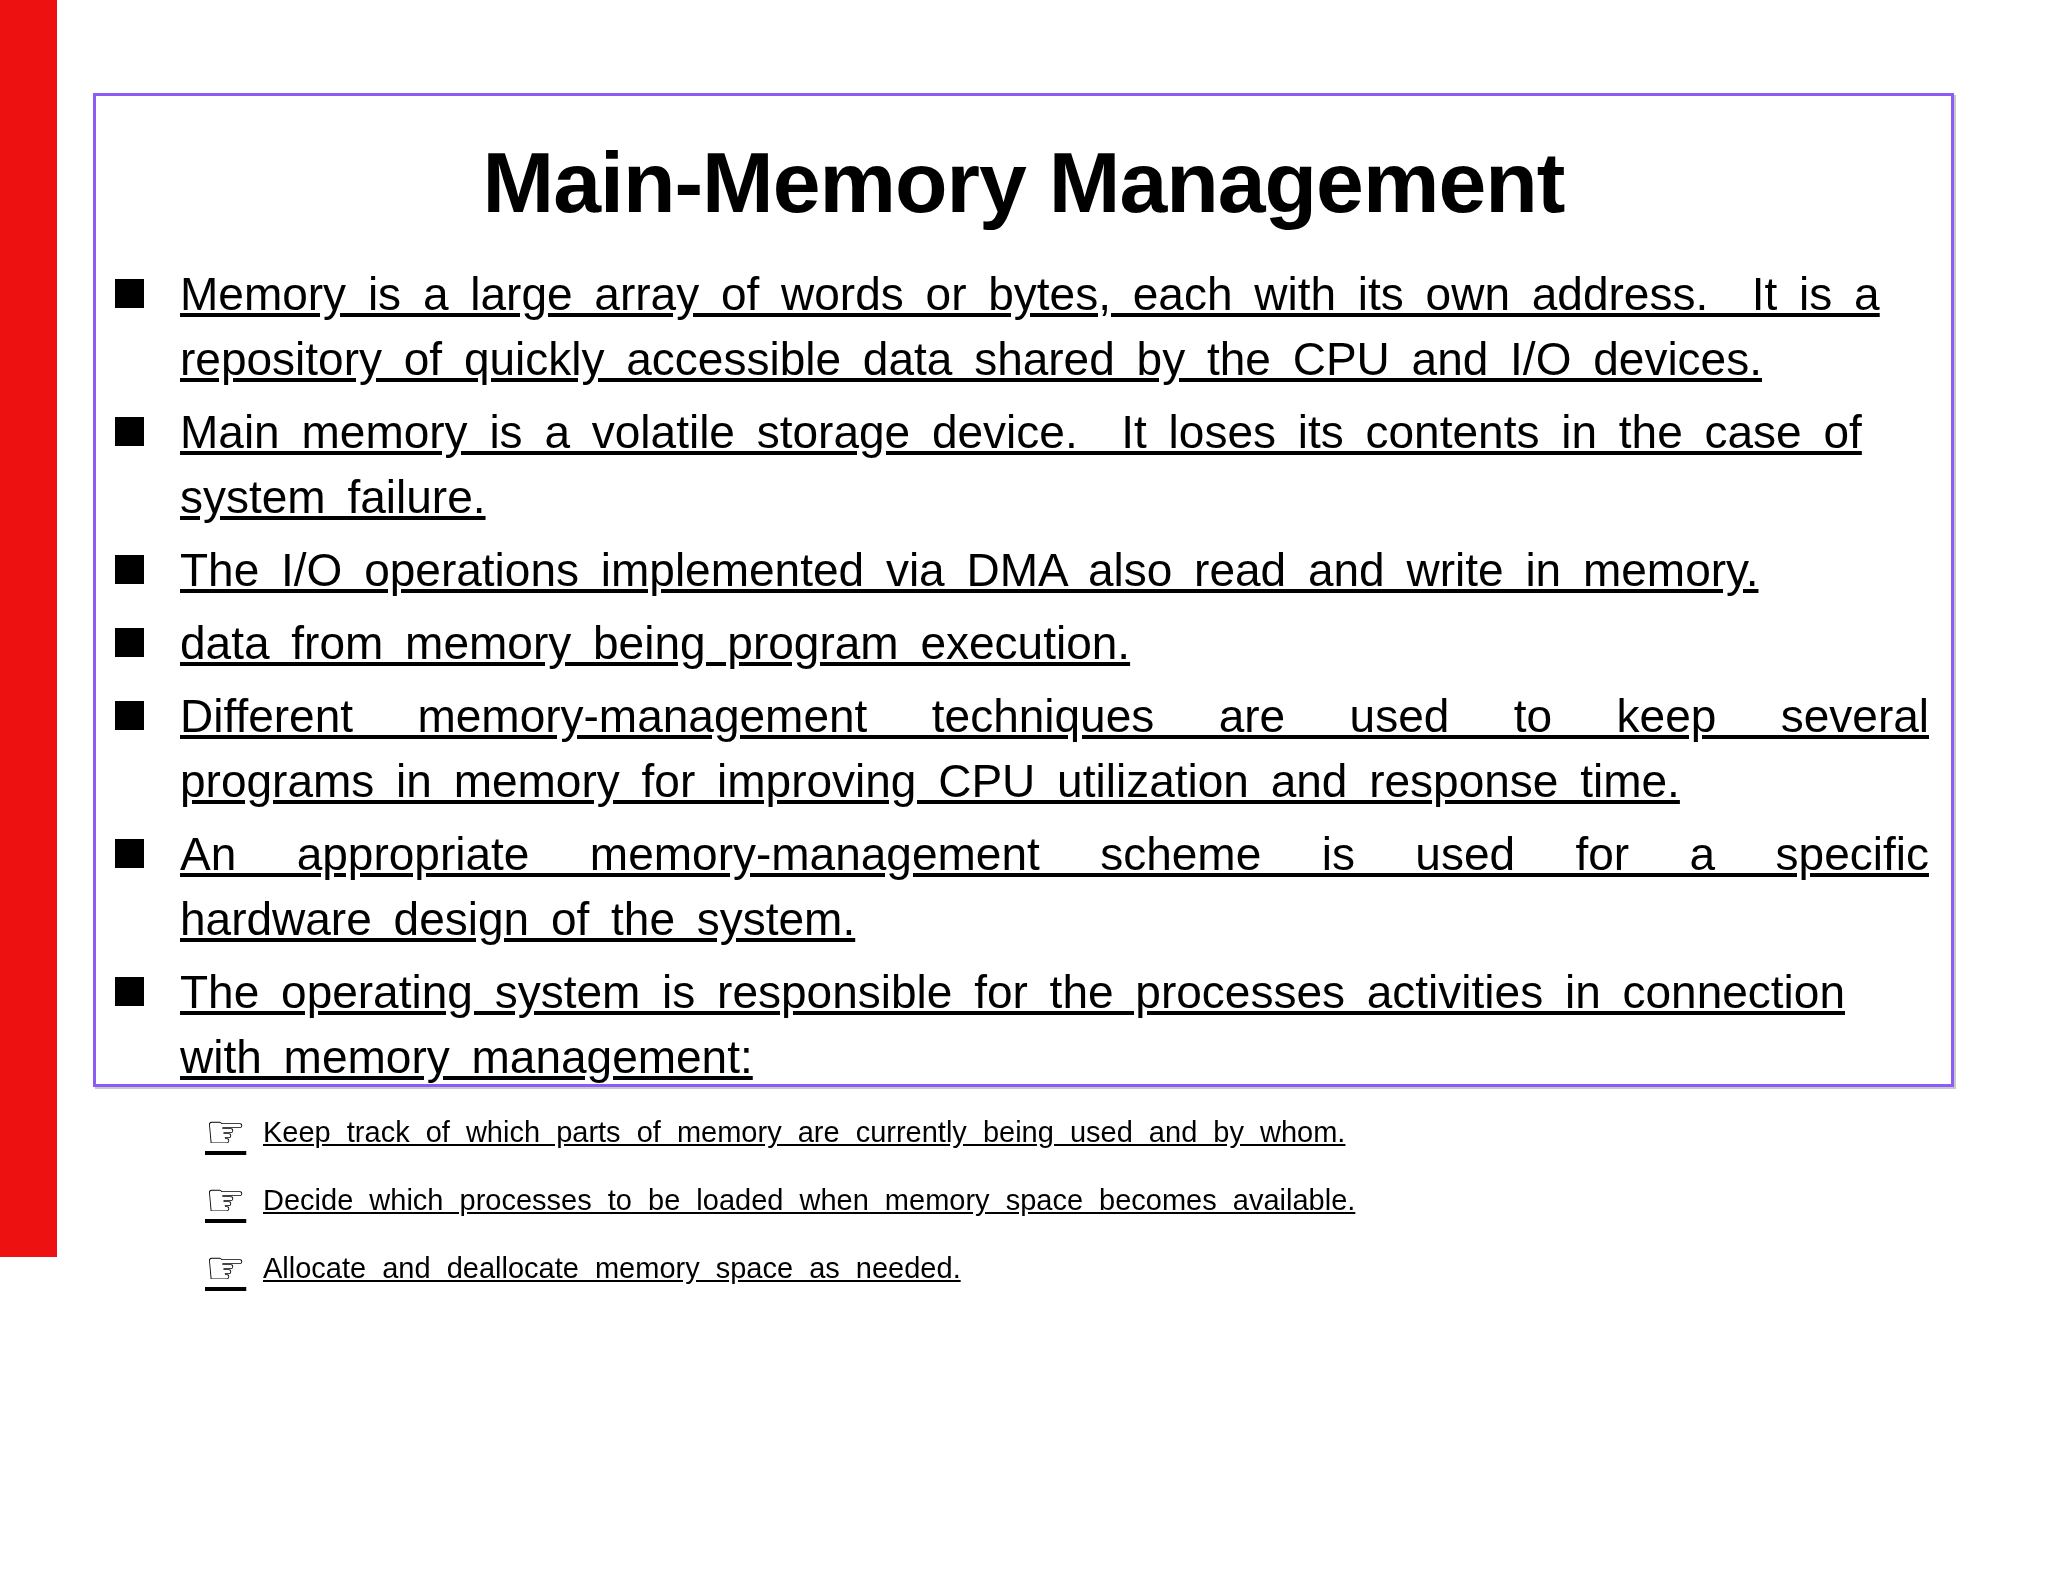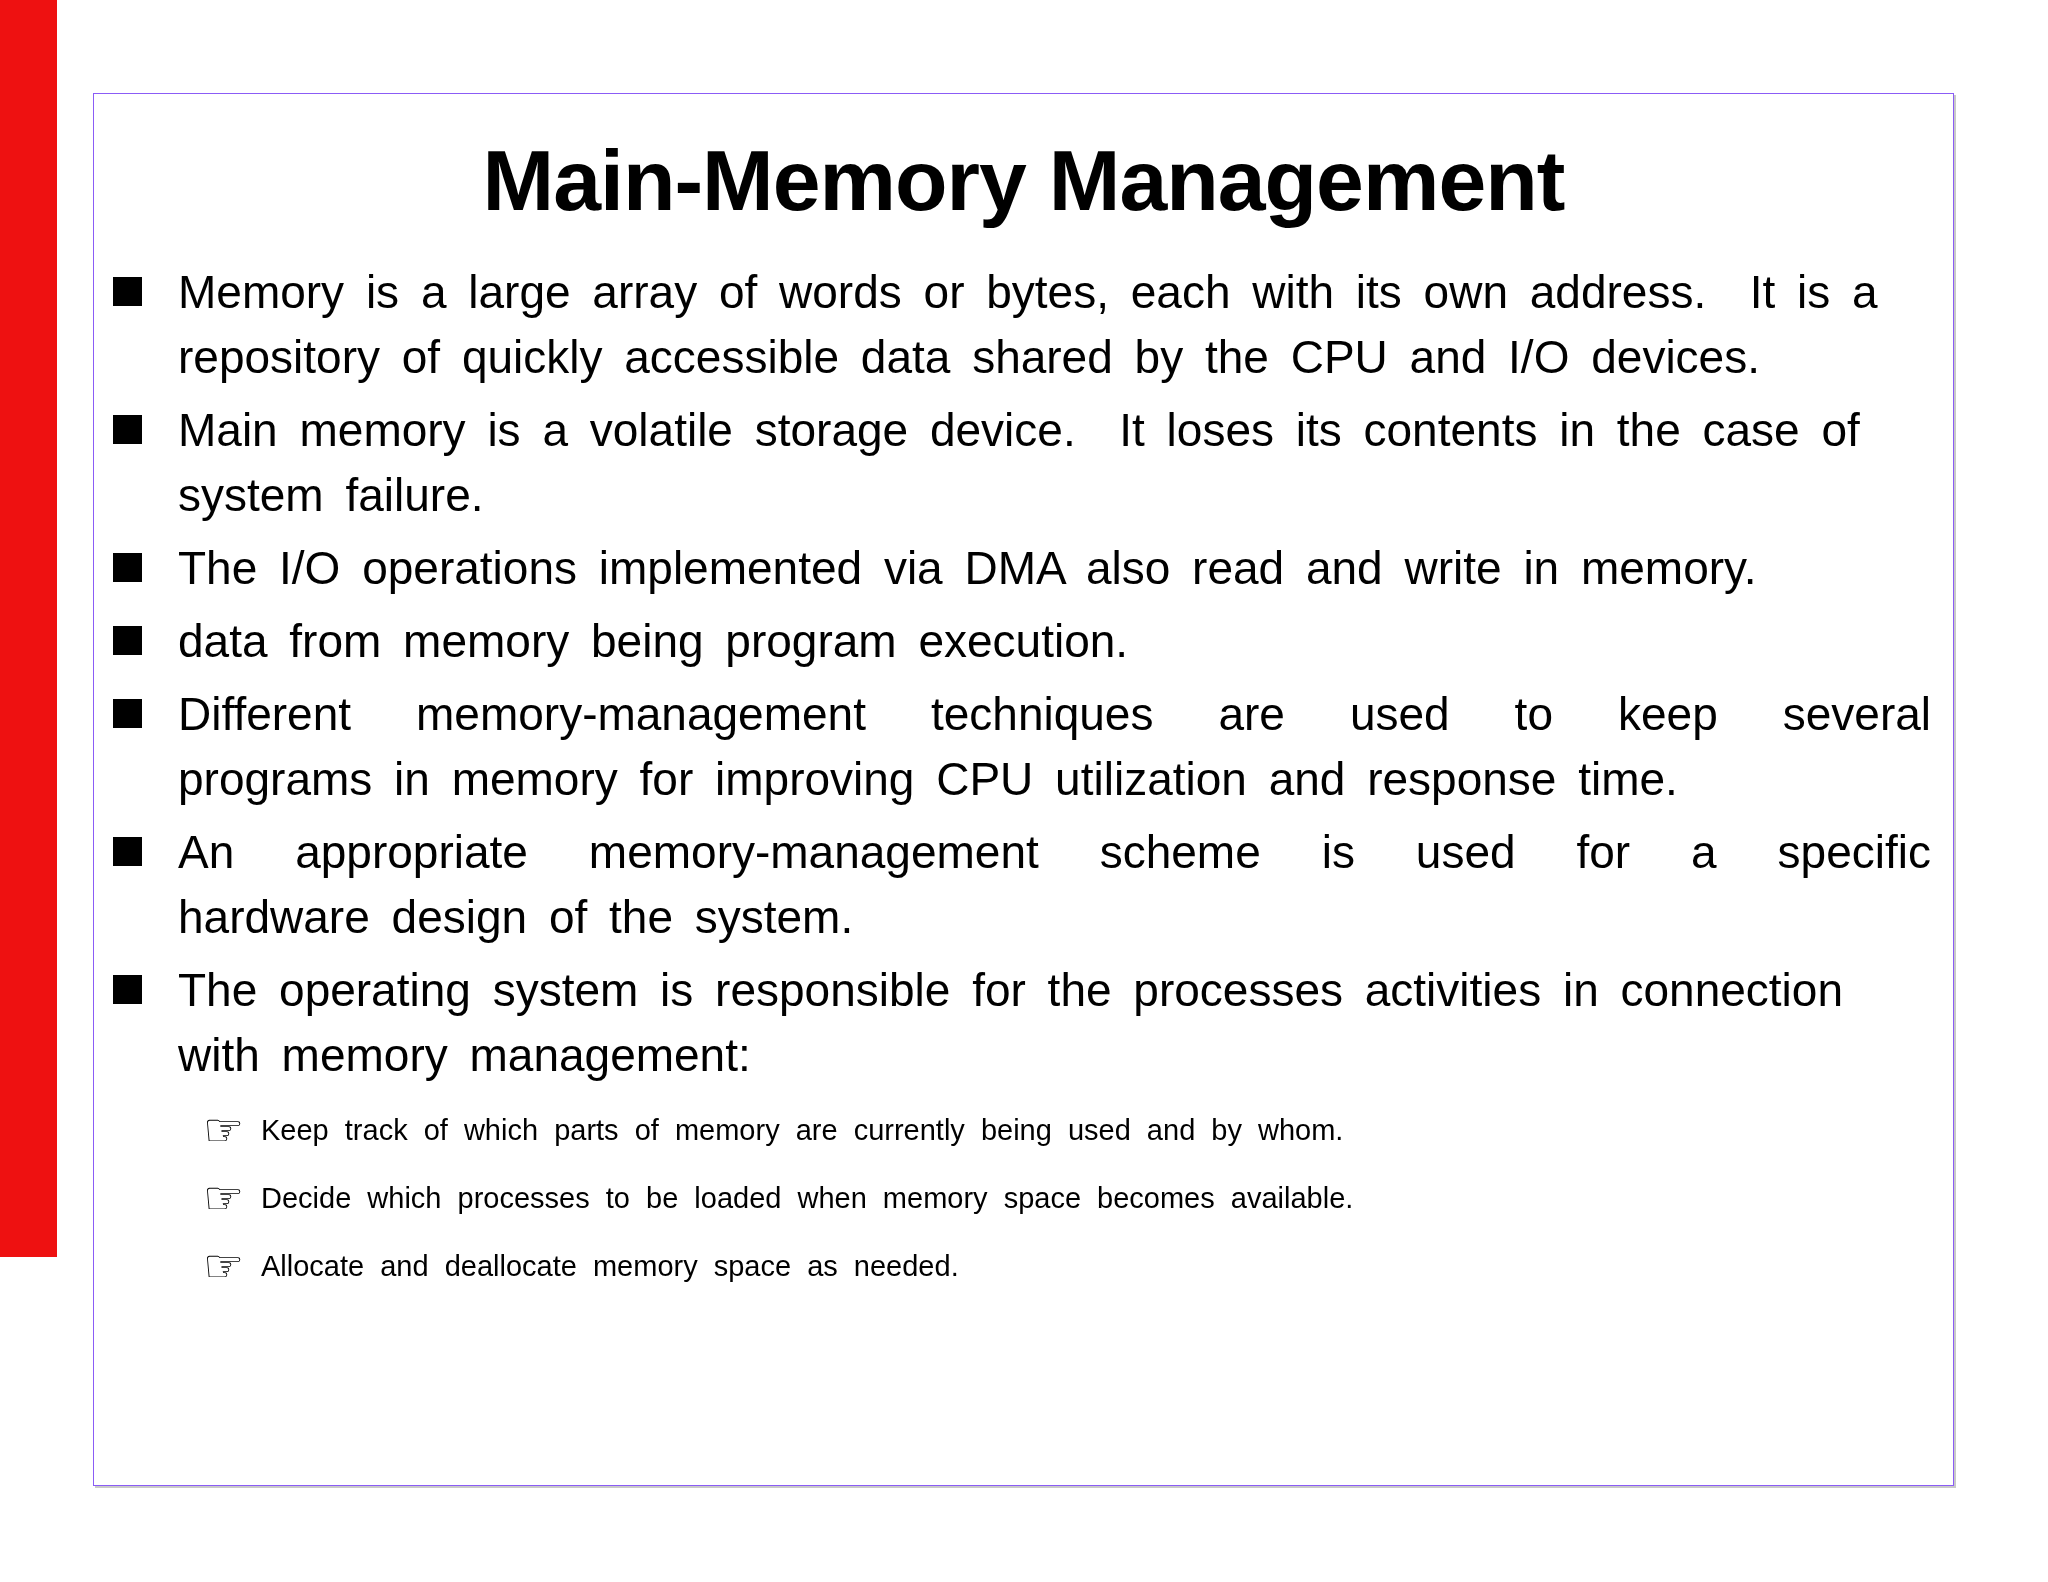--- a/index.html
+++ b/index.html
@@ -24,23 +24,23 @@
     top: 0;
     width: 57px;
     height: 1257px;
     background: #ee1111;
   }
   .slide {
     position: absolute;
     left: 93px;
     top: 93px;
     width: 1861px;
-    height: 1393px;
+    height: 994px;
     background: #ffffff;
-    border: 1px solid #8b5cf6;
+    border: 3px solid #8b5cf6;
     box-shadow: 2px 2px 0 #c9c9c9;
     box-sizing: border-box;
     padding-top: 40px;
   }
   .title {
     margin: 0;
     font-size: 86px;
     line-height: 92px;
     font-weight: bold;
     text-align: center;
@@ -49,20 +49,21 @@
   }
   .bullets {
     margin-top: 34px;
     padding-left: 19px;
     padding-right: 22px;
   }
   .bullet {
     display: flex;
     align-items: flex-start;
     margin-bottom: 8px;
+    text-decoration: underline;
   }
   .bullet.l2 {
     margin-left: 90px;
     margin-bottom: 0;
   }
   .sq {
     flex: none;
     width: 29px;
     height: 29px;
     background: #000000;

